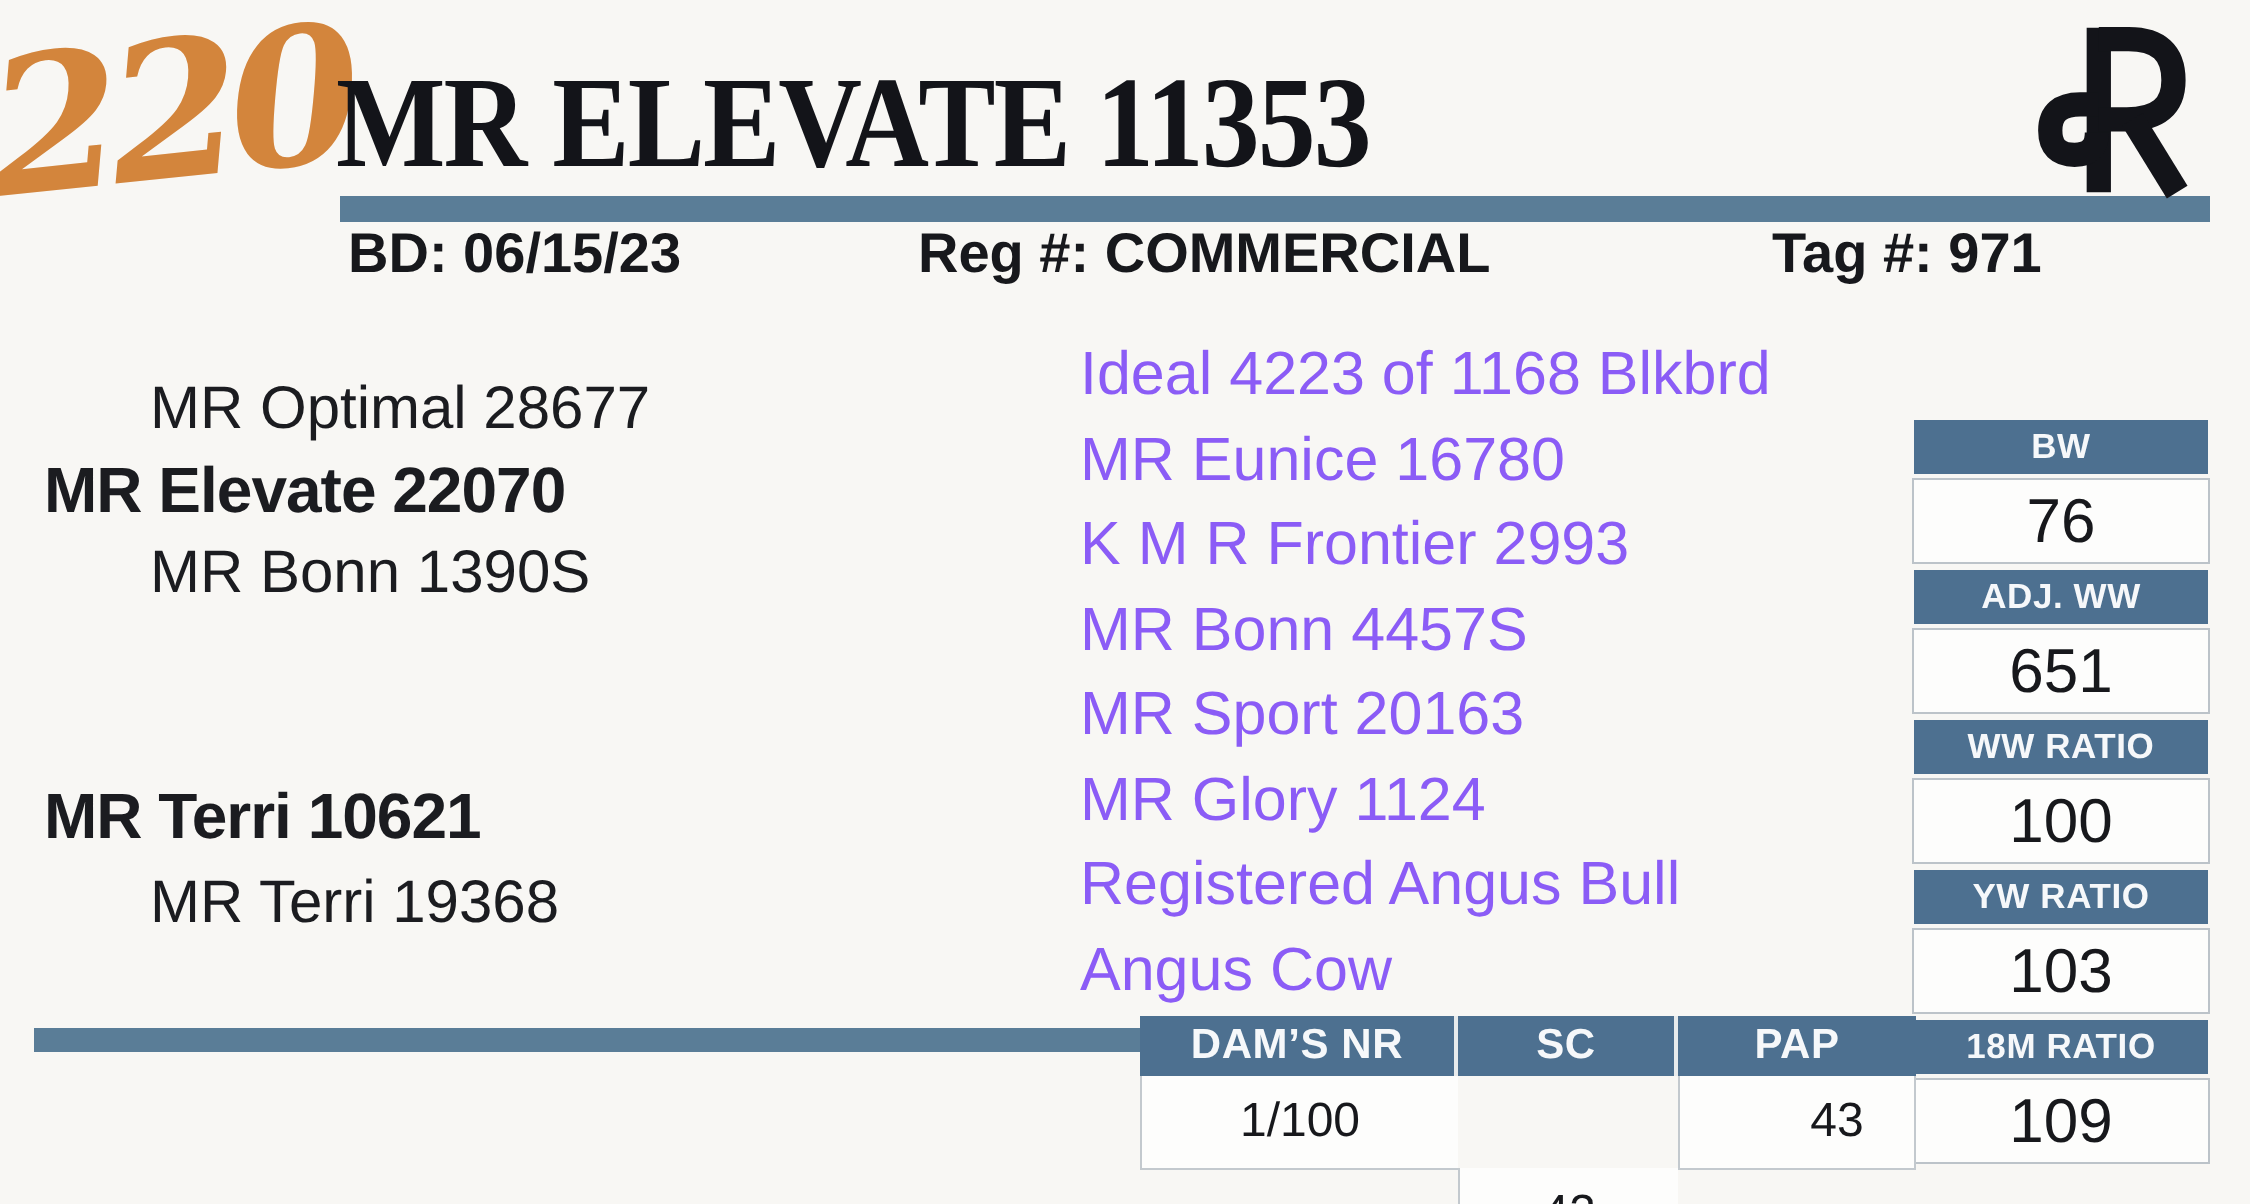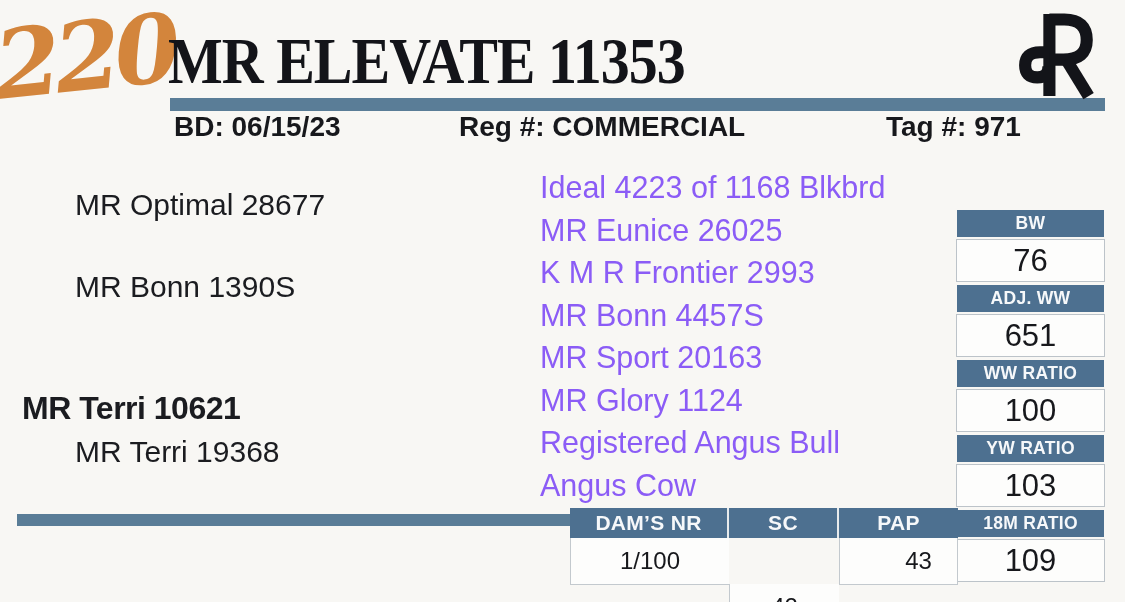--- a/index.html
+++ b/index.html
@@ -131,27 +131,28 @@
     </svg>
   </div>
 
   <div class="info-row">
     <span class="info-bd">BD: 06/15/23</span>
     <span class="info-reg">Reg #: COMMERCIAL</span>
     <span class="info-tag">Tag #: 971</span>
   </div>
 
   <div class="ped ped-s-top">MR Optimal 28677</div>
+  <div class="ped bold ped-s-main">MR Elevate 22070</div>
   <div class="ped ped-s-bot">MR Bonn 1390S</div>
   <div class="ped bold ped-d-main">MR Terri 10621</div>
   <div class="ped ped-d-bot">MR Terri 19368</div>
 
   <div class="ancestry">
     <div>Ideal 4223 of 1168 Blkbrd</div>
-    <div>MR Eunice 26025</div>
+    <div>MR Eunice 16780</div>
     <div>K M R Frontier 2993</div>
     <div>MR Bonn 4457S</div>
     <div>MR Sport 20163</div>
     <div>MR Glory 1124</div>
     <div>Registered Angus Bull</div>
     <div>Angus Cow</div>
   </div>
 
   <div class="rule bottom-rule"></div>
 

